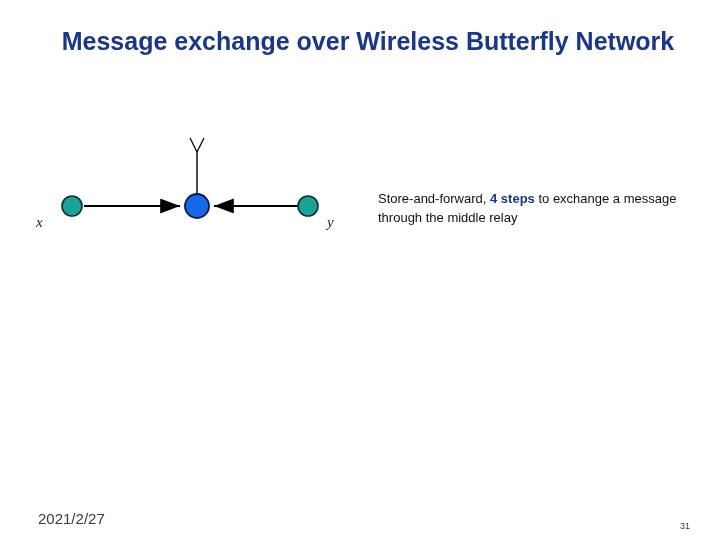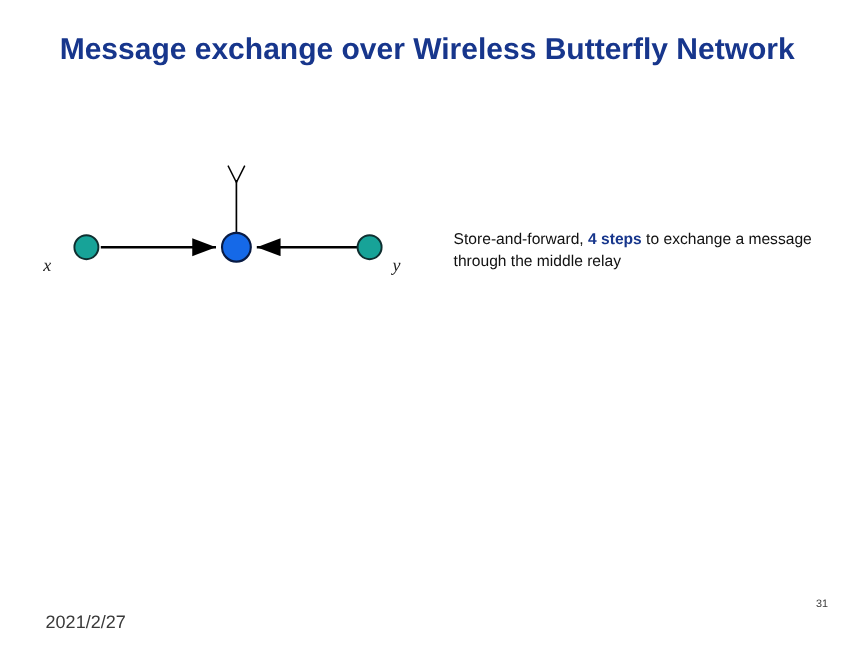--- a/index.html
+++ b/index.html
@@ -12,21 +12,21 @@
     height: 540px;
     position: relative;
     overflow: hidden;
     font-family: "Liberation Sans", sans-serif;
     -webkit-font-smoothing: antialiased;
   }
 
   
   #slide-title {
     position: absolute;
-    left: 36px;
+    left: 48px;
     top: 26px;
     width: 640px;
     text-align: center;
     color: #17368C;
     font-family: "Liberation Sans", sans-serif;
     font-weight: bold;
     font-size: 25px;
     line-height: 31px;
     letter-spacing: 0px;
   }
@@ -74,21 +74,21 @@
     position: absolute;
     left: 38px;
     top: 510px;
     font-family: "Liberation Sans", sans-serif;
     font-size: 15px;
     color: #3a3a3a;
   }
   #footer-page {
     position: absolute;
     right: 30px;
-    top: 498px;
+    top: 521px;
     font-family: "Liberation Sans", sans-serif;
     font-size: 9px;
     color: #3a3a3a;
   }
 </style>
 </head>
 <body>
 
 <div id="slide-title">Message exchange over Wireless  Butterfly Network</div>
 

